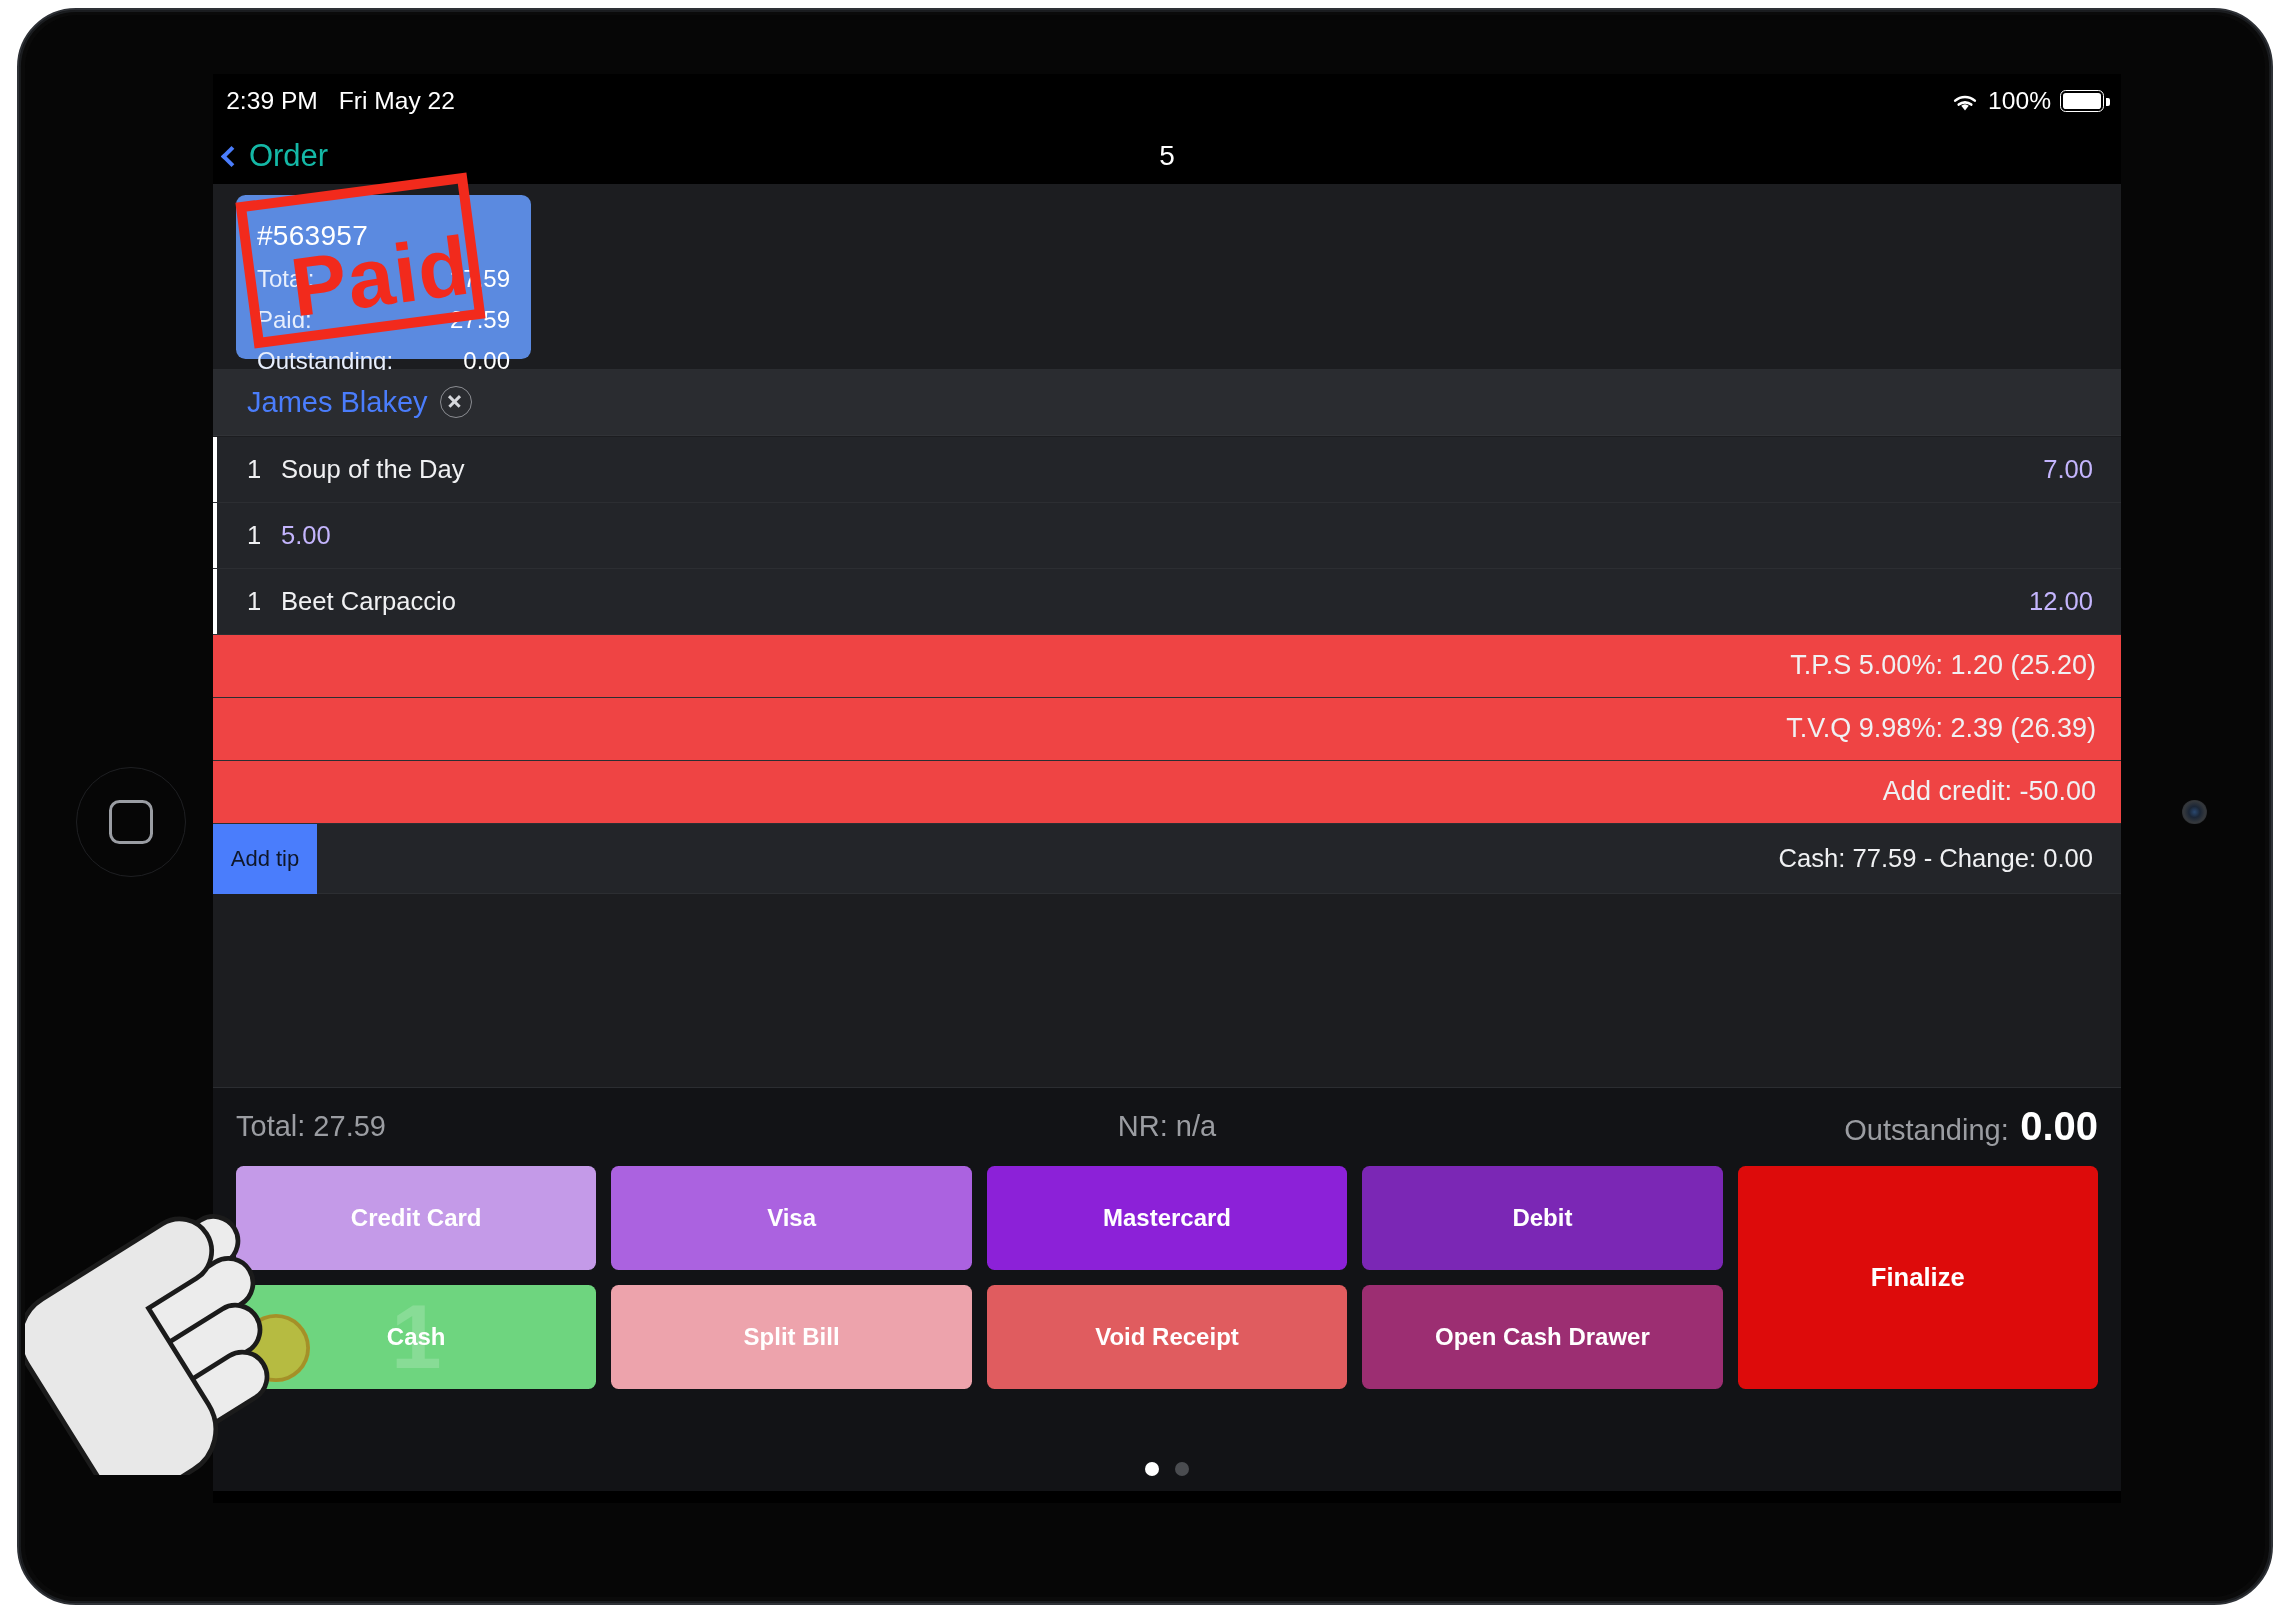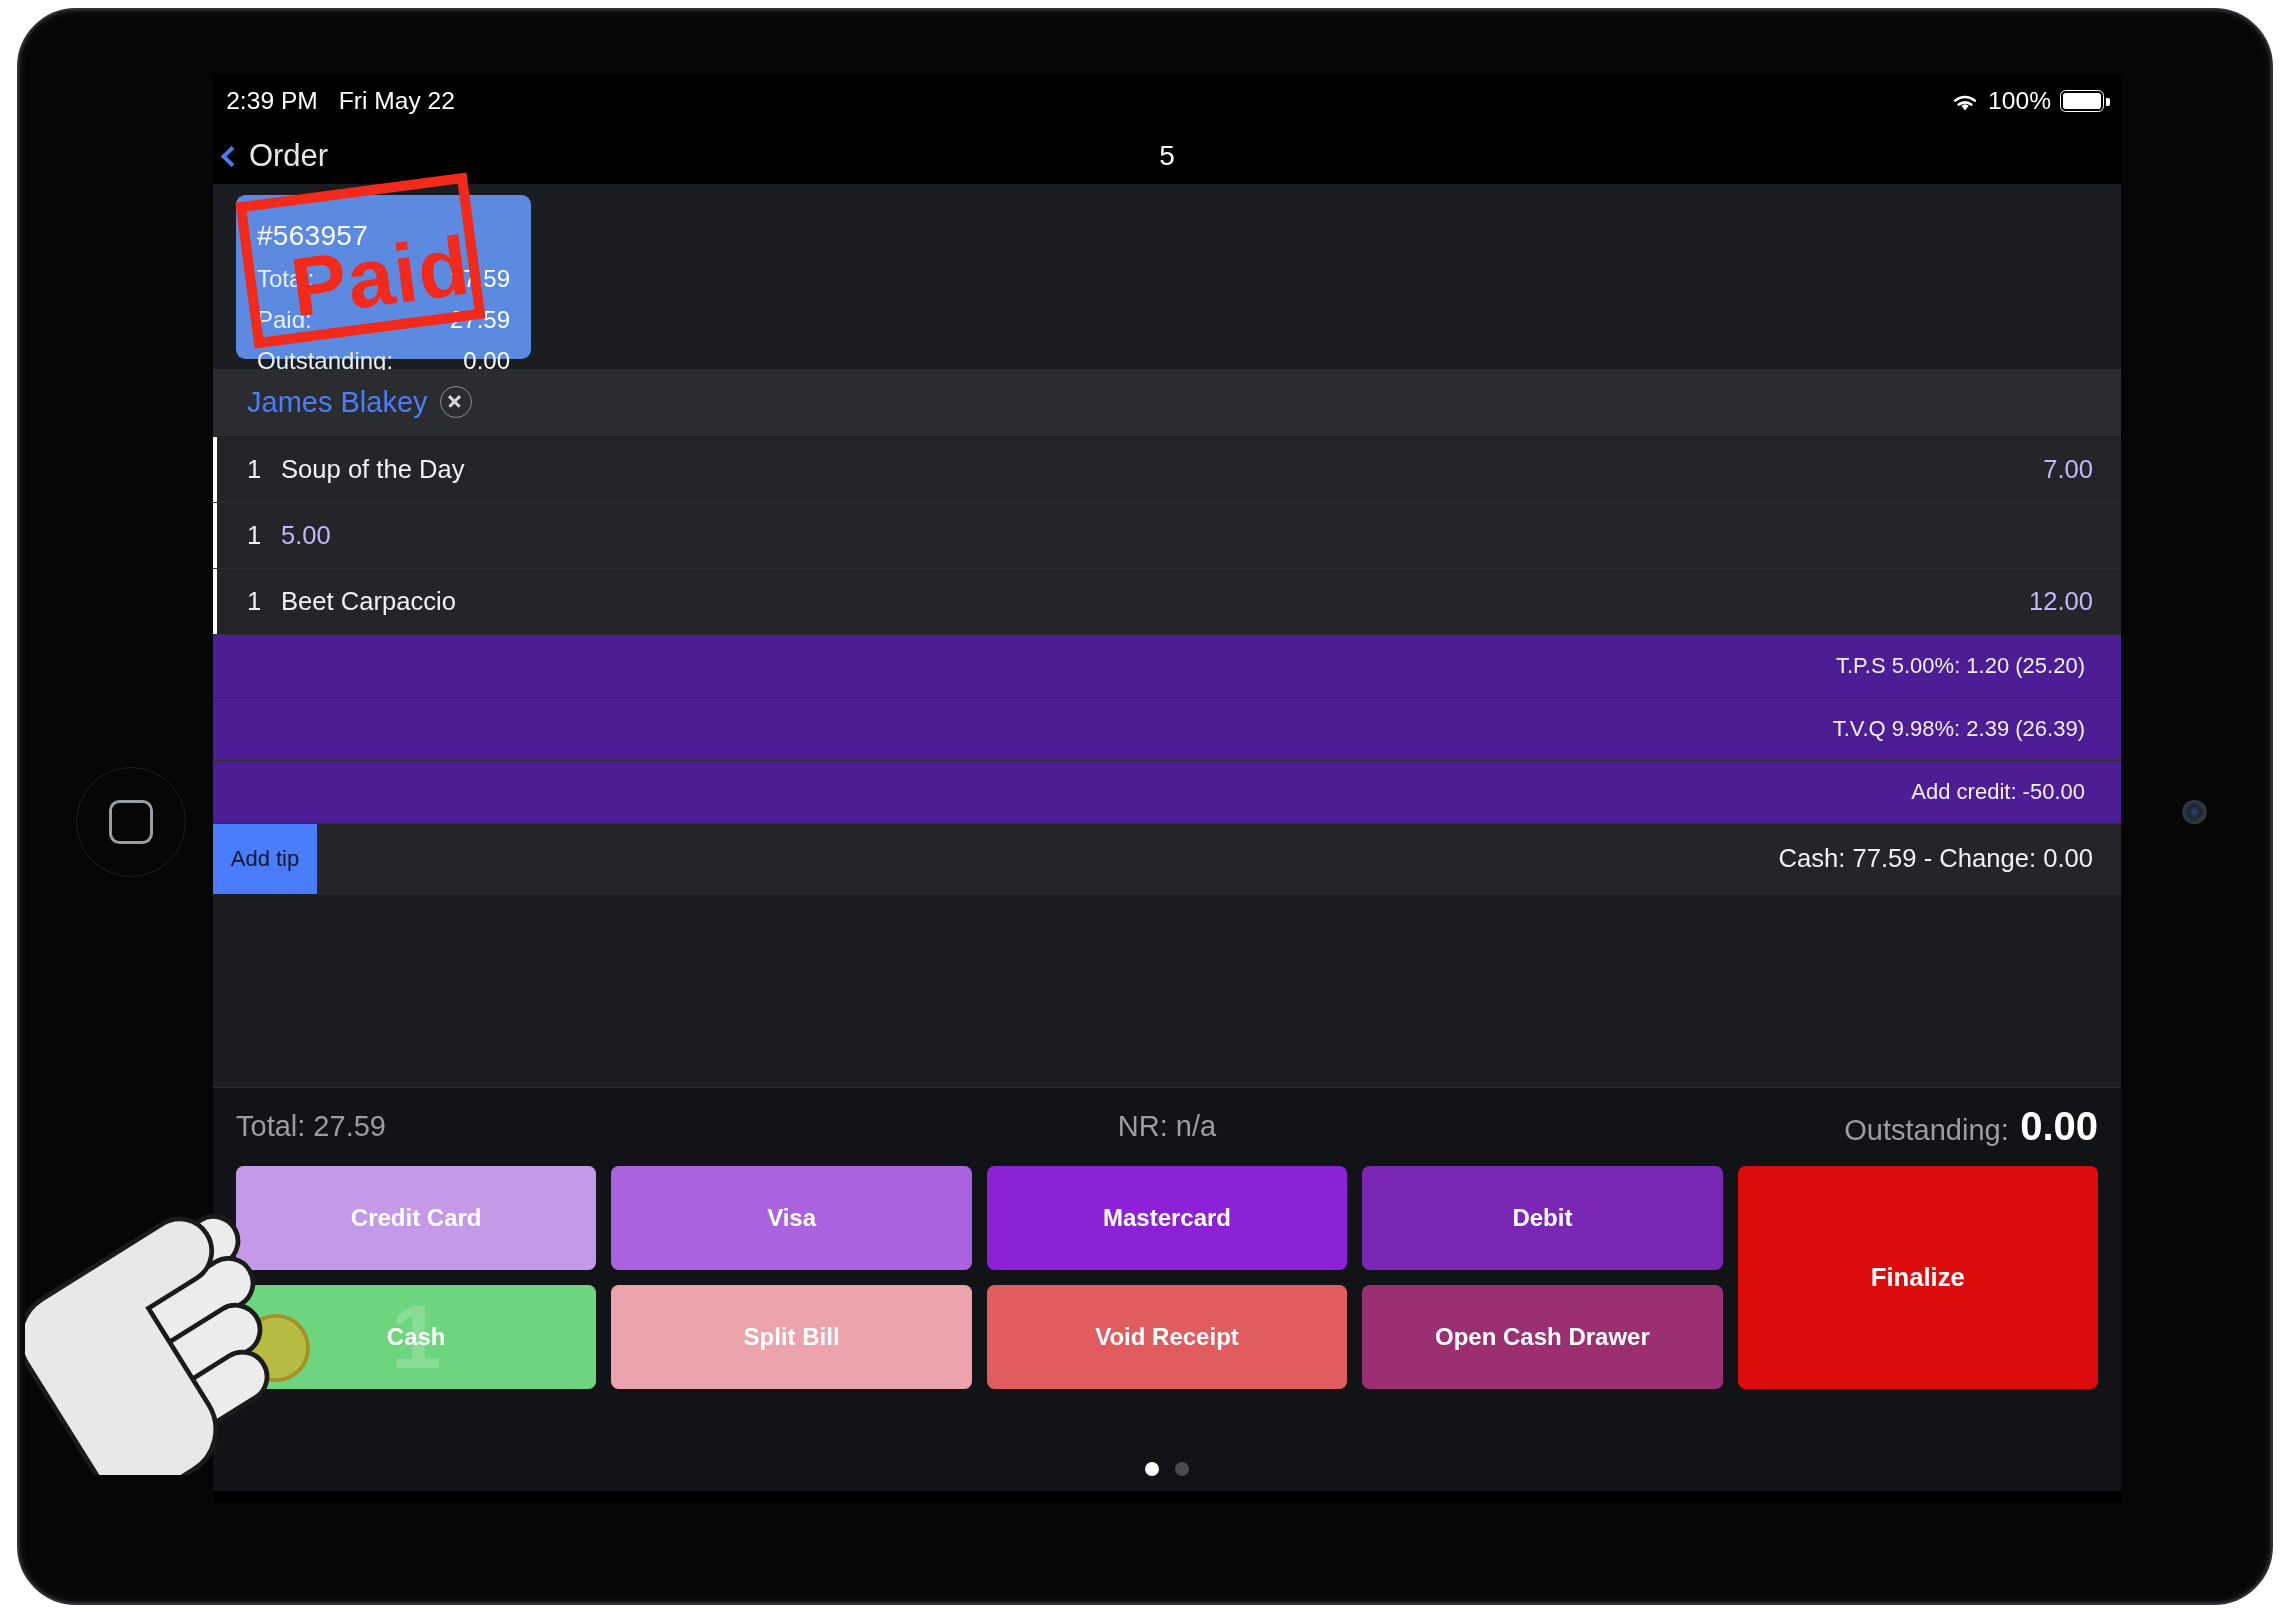--- a/index.html
+++ b/index.html
@@ -89,21 +89,21 @@
 
   
   .navbar {
     position: absolute; left: 0; top: 55px;
     width: 100%; height: 55px;
   }
   .nav-back {
     position: absolute; left: 11.4px; top: 0;
     height: 55px;
     display: flex; align-items: center; gap: 7.6px;
-    color: #e5e5e5;
+    color: #14b8a6;
     font-size: 31px;
   }
   .chev {
     display: inline-block;
     width: 15px; height: 15px;
     border-left: 4.7px solid #4a7dfc;
     border-bottom: 4.7px solid #4a7dfc;
     transform: rotate(45deg);
     margin-right: 1.9px;
   }
@@ -203,24 +203,24 @@
     left: 0; top: 0; bottom: 0;
     width: 3.8px; background: #ffffff;
   }
   .item-qty { color: #f0f1f3; font-size: 25.6px; width: 34px; }
   .item-name { color: #f0f1f3; font-size: 25.6px; flex: 1; }
   .item-price { color: #c4b5fd; font-size: 25.6px; }
 
   .summary-row {
     height: 63px;
     display: flex; align-items: center; justify-content: flex-end;
-    background: #4c1d95;
+    background: #ef4444;
     border-bottom: 0.9px solid #2c2e32;
-    padding-right: 36px;
-    color: #f0f1f3; font-size: 22px;
+    padding-right: 25px;
+    color: #f0f1f3; font-size: 27px;
   }
   .tip-row {
     height: 70px;
     position: relative;
     display: flex; align-items: center; justify-content: flex-end;
     background: #232529;
     border-bottom: 0.9px solid #2c2e32;
     padding-right: 28px;
     color: #f0f1f3; font-size: 25.6px;
   }

